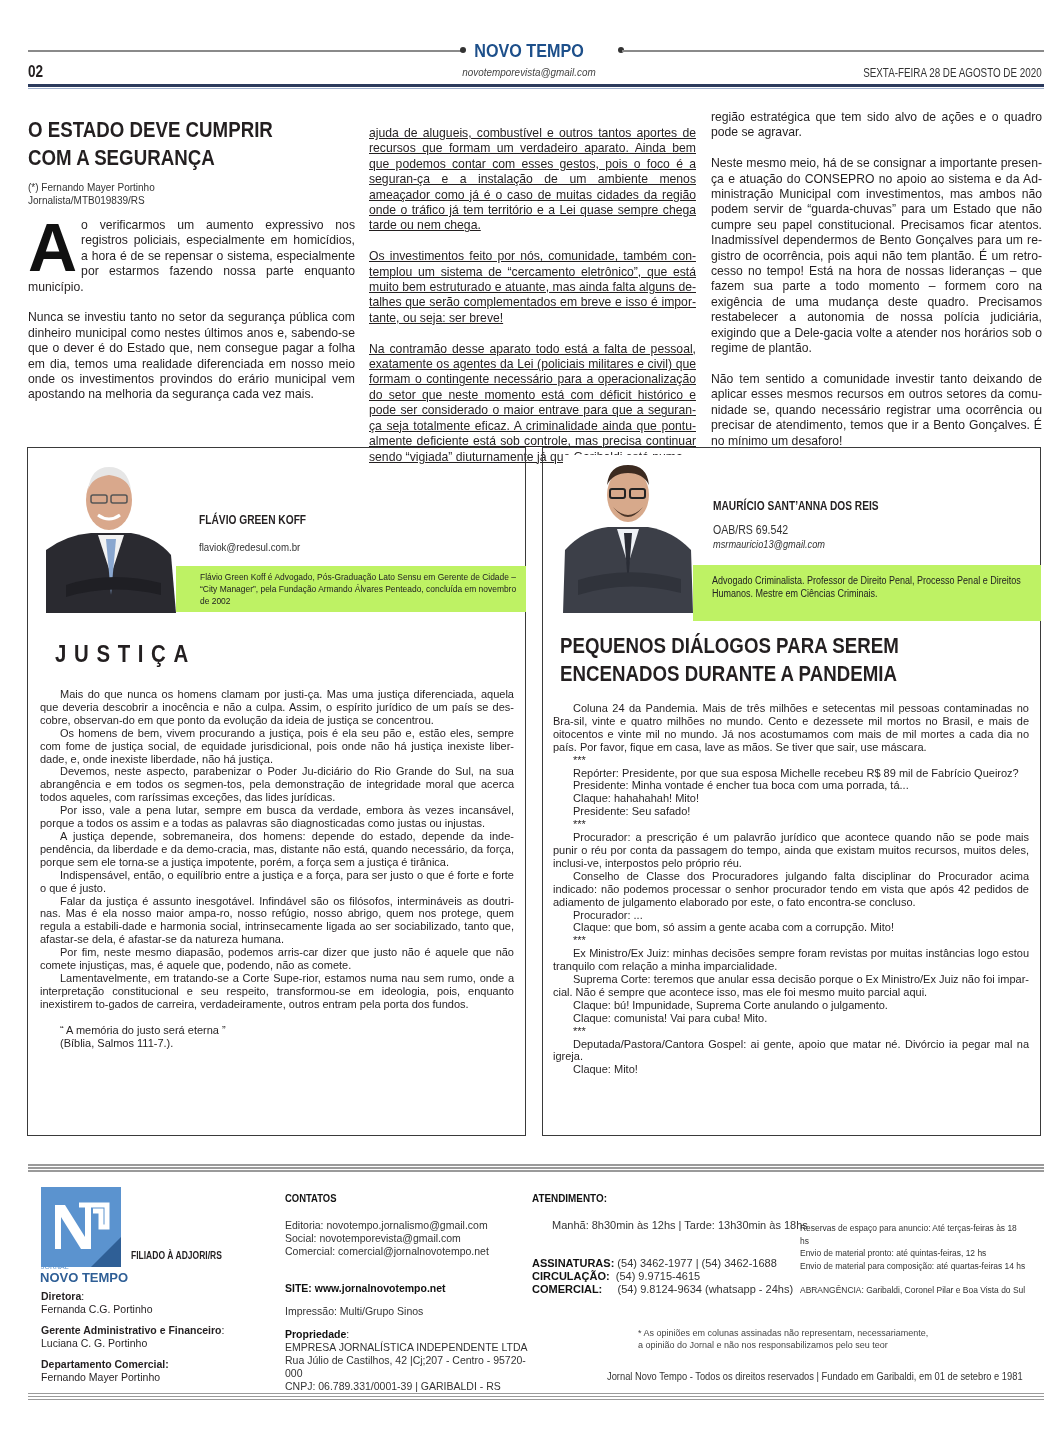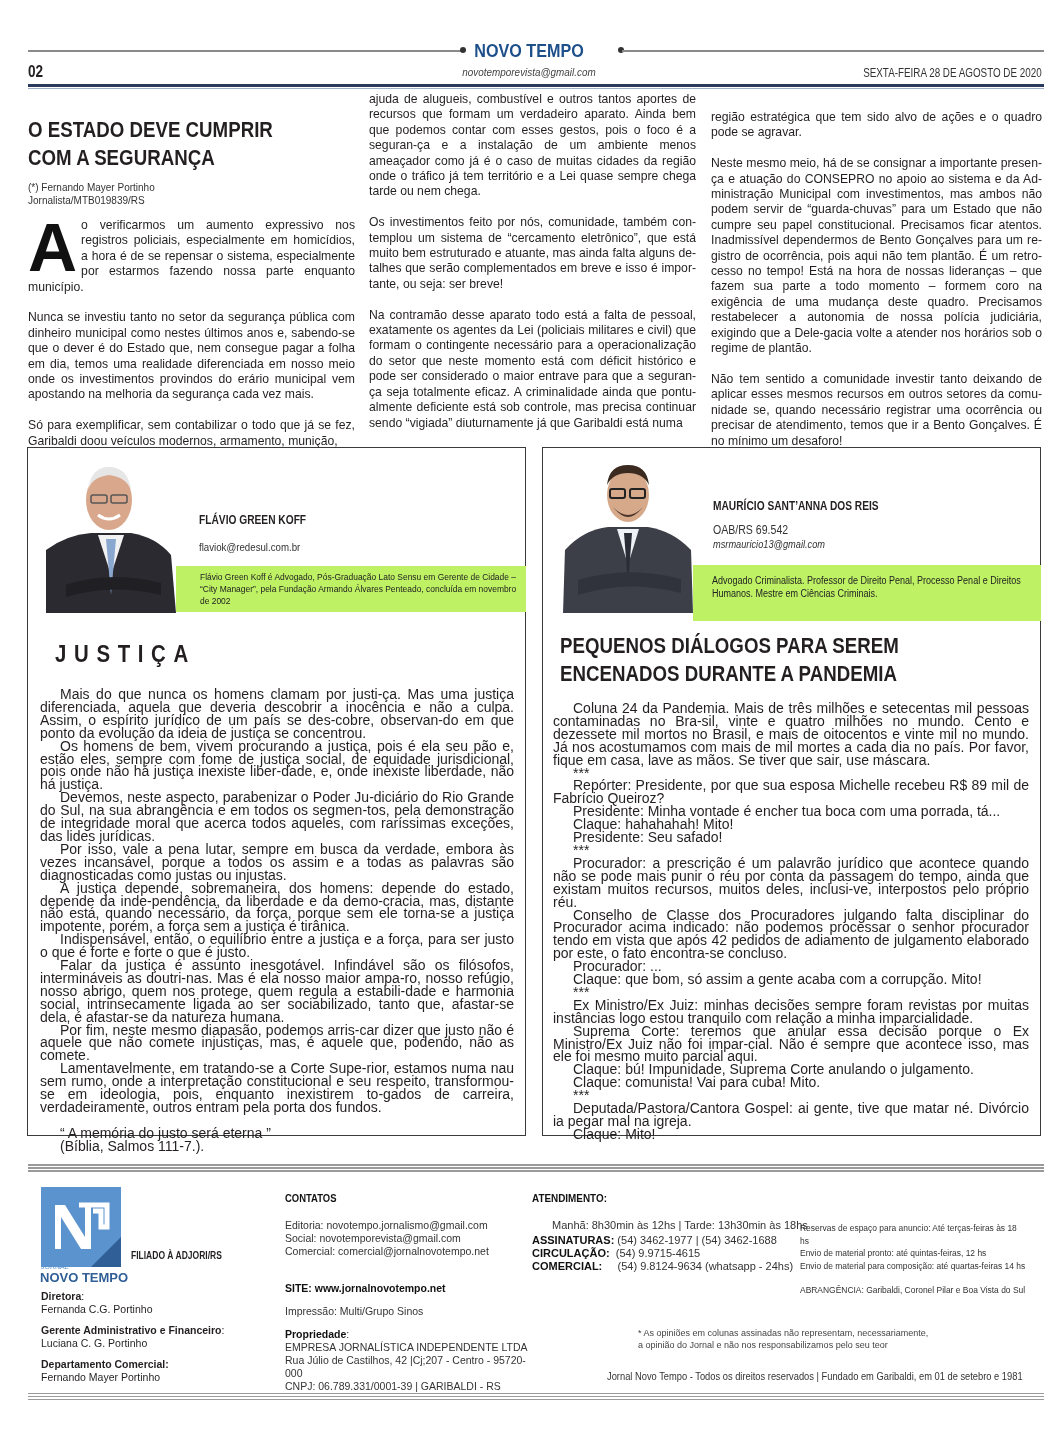--- a/index.html
+++ b/index.html
@@ -17,35 +17,35 @@
   .hdr-date { position: absolute; top: 66px; right: 16px; font-size: 12px; color: #333; transform: scaleX(0.82); transform-origin: right; }
   .hdr-rule-dark { position: absolute; top: 84px; left: 28px; width: 1016px; height: 3px; background: #2b3a5c; }
   .hdr-rule-light { position: absolute; top: 88px; left: 28px; width: 1016px; height: 1px; background: #9fb0cc; }
 
   
   .art-title { position: absolute; top: 116px; left: 28px; width: 330px; font-size: 22px; font-weight: bold; line-height: 28px; transform: scaleX(0.85); transform-origin: left; }
   .byline { position: absolute; top: 181px; left: 28px; font-size: 10px; line-height: 13px; color: #333; }
   .col { position: absolute; font-size: 12.2px; line-height: 15.4px; text-align: justify; color: #231f20; }
   .col p { margin-bottom: 15.4px; }
   .col1 { top: 218px; left: 28px; width: 327px; }
-  .col2 { top: 92px; left: 369px; width: 327px; }
+  .col2 { top: 126px; left: 369px; width: 327px; text-decoration: underline; }
   .col3 { top: 110px; left: 711px; width: 331px; }
   .dropcap { float: left; font-size: 68px; line-height: 56px; font-weight: bold; margin: 1px 4px 0 0; color: #111; }
 
   
   .box { position: absolute; top: 447px; height: 689px; border: 1.5px solid #3a3a3a; }
   .box-left { left: 27px; width: 499px; }
   .box-right { left: 542px; width: 499px; }
   .photo { position: absolute; overflow: hidden; }
   .bio-bar { position: absolute; background: #bef264; color: #222; font-size: 9.5px; line-height: 12px; transform-origin: left; }
   .author-name { position: absolute; font-weight: bold; font-size: 12px; transform: scaleX(0.85); transform-origin: left; }
   .author-small { position: absolute; font-size: 11px; color: #333; transform: scaleX(0.88); transform-origin: left; }
 
   .justica-title { position: absolute; top: 640px; left: 55px; font-size: 24px; font-weight: bold; letter-spacing: 9px; transform: scaleX(0.85); transform-origin: left; }
-  .col-text { position: absolute; font-size: 14px; line-height: 12.9px; text-align: justify; color: #231f20; }
+  .col-text { position: absolute; font-size: 11px; line-height: 12.9px; text-align: justify; color: #231f20; }
   .col-text p { text-indent: 20px; }
   .col-text p.noind { text-indent: 0; padding-left: 20px; }
   .left-text { top: 688px; left: 40px; width: 474px; }
   .pandemia-title { position: absolute; top: 632px; left: 560px; font-size: 22px; font-weight: bold; line-height: 28px; transform: scaleX(0.85); transform-origin: left; width: 500px; }
   .right-text { top: 702px; left: 553px; width: 476px; }
 
   
   .footer-rule { position: absolute; left: 28px; width: 1016px; height: 9px;
     background: repeating-linear-gradient(to bottom, #9a9a9a 0px, #9a9a9a 1.5px, #fff 1.5px, #fff 3px); }
   .logo { position: absolute; top: 1187px; left: 41px; width: 80px; height: 80px; background: #5b93cf; }
@@ -83,21 +83,20 @@
   <div>COM A SEGURANÇA</div>
 </div>
 <div class="byline">
   <div>(*) Fernando Mayer Portinho</div>
   <div>Jornalista/MTB019839/RS</div>
 </div>
 
 <div class="col col1">
   <p><span class="dropcap">A</span><span>o verificarmos um aumento expressivo nos registros policiais, especialmente em homicídios, a hora é de se repensar o sistema, especialmente por estarmos fazendo nossa parte enquanto município.</span></p>
   <p>Nunca se investiu tanto no setor da segurança pública com dinheiro municipal como nestes últimos anos e, sabendo-se que o dever é do Estado que, nem consegue pagar a folha em dia, temos uma realidade diferenciada em nosso meio onde os investimentos provindos do erário municipal vem apostando na melhoria da segurança cada vez mais.</p>
-  <p>Só para exemplificar, sem contabilizar o todo que já se fez, Garibaldi doou veículos modernos, armamento, munição,</p>
 </div>
 <div class="col col2">
   <p>ajuda de alugueis, combustível e outros tantos aportes de recursos que formam um verdadeiro aparato. Ainda bem que podemos contar com esses gestos, pois o foco é a seguran-ça e a instalação de um ambiente menos ameaçador como já é o caso de muitas cidades da região onde o tráfico já tem território e a Lei quase sempre chega tarde ou nem chega.</p>
   <p>Os investimentos feito por nós, comunidade, também con-templou um sistema de “cercamento eletrônico”, que está muito bem estruturado e atuante, mas ainda falta alguns de-talhes que serão complementados em breve e isso é impor-tante, ou seja: ser breve!</p>
   <p>Na contramão desse aparato todo está a falta de pessoal, exatamente os agentes da Lei (policiais militares e civil) que formam o contingente necessário para a operacionalização do setor que neste momento está com déficit histórico e pode ser considerado o maior entrave para que a seguran-ça seja totalmente eficaz. A criminalidade ainda que pontu-almente deficiente está sob controle, mas precisa continuar sendo “vigiada” diuturnamente já que Garibaldi está numa</p>
 </div>
 <div class="col col3">
   <p>região estratégica que tem sido alvo de ações e o quadro pode se agravar.</p>
   <p>Neste mesmo meio, há de se consignar a importante presen-ça e atuação do CONSEPRO no apoio ao sistema e da Ad-ministração Municipal com investimentos, mas ambos não podem servir de “guarda-chuvas” para um Estado que não cumpre seu papel constitucional. Precisamos ficar atentos. Inadmissível dependermos de Bento Gonçalves para um re-gistro de ocorrência, pois aqui não tem plantão. É um retro-cesso no tempo! Está na hora de nossas lideranças – que fazem sua parte a todo momento – formem coro na exigência de uma mudança deste quadro. Precisamos restabelecer a autonomia de nossa polícia judiciária, exigindo que a Dele-gacia volte a atender nos horários sob o regime de plantão.</p>
   <p>Não tem sentido a comunidade investir tanto deixando de aplicar esses mesmos recursos em outros setores da comu-nidade se, quando necessário registrar uma ocorrência ou precisar de atendimento, temos que ir a Bento Gonçalves. É no mínimo um desaforo!</p>
@@ -178,21 +177,21 @@
   <p>Procurador: a prescrição é um palavrão jurídico que acontece quando não se pode mais punir o réu por conta da passagem do tempo, ainda que existam muitos recursos, muitos deles, inclusi-ve, interpostos pelo próprio réu.</p>
   <p>Conselho de Classe dos Procuradores julgando falta disciplinar do Procurador acima indicado: não podemos processar o senhor procurador tendo em vista que após 42 pedidos de adiamento de julgamento elaborado por este, o fato encontra-se concluso.</p>
   <p>Procurador: ...</p>
   <p>Claque: que bom, só assim a gente acaba com a corrupção. Mito!</p>
   <p>***</p>
   <p>Ex Ministro/Ex Juiz: minhas decisões sempre foram revistas por muitas instâncias logo estou tranquilo com relação a minha imparcialidade.</p>
   <p>Suprema Corte: teremos que anular essa decisão porque o Ex Ministro/Ex Juiz não foi impar-cial. Não é sempre que acontece isso, mas ele foi mesmo muito parcial aqui.</p>
   <p>Claque: bú! Impunidade, Suprema Corte anulando o julgamento.</p>
   <p>Claque: comunista! Vai para cuba! Mito.</p>
   <p>***</p>
-  <p>Deputada/Pastora/Cantora Gospel: ai gente, tive que matar né. Divórcio ia pegar mal na igreja.</p>
+  <p>Deputada/Pastora/Cantora Gospel: ai gente, apoio que matar né. Divórcio ia pegar mal na igreja.</p>
   <p>Claque: Mito!</p>
 </div>
 
 <div class="footer-rule" style="top:1164px;"></div>
 
 <div class="logo">
   <svg width="80" height="80" viewBox="0 0 80 80" style="position:absolute;left:0;top:0;">
     <path d="M14 18 L24 18 L44 50 L44 18 L50 18 L50 62 L40 62 L20 30 L20 62 L14 62 Z" fill="#ffffff"></path>
     <path d="M38 18 L66 18 L66 40 L60 40 L60 24 L52 24" fill="none" stroke="#ffffff" stroke-width="5"></path>
   </svg>
@@ -226,21 +225,21 @@
   <div style="margin-top:10px;">Impressão: Multi/Grupo Sinos</div>
   <div style="margin-top:10px;"><b style="color:#111;">Propriedade</b>:</div>
   <div>EMPRESA JORNALÍSTICA INDEPENDENTE LTDA</div>
   <div>Rua Júlio de Castilhos, 42 |Cj;207 - Centro - 95720-000</div>
   <div>CNPJ: 06.789.331/0001-39 | GARIBALDI - RS</div>
 </div>
 
 <div class="atend">
   <div class="h">ATENDIMENTO:</div>
   <div style="margin-top:14px;padding-left:20px;">Manhã: 8h30min às 12hs | Tarde: 13h30min às 18hs</div>
-  <div style="margin-top:2px;"><b style="color:#111;">ASSINATURAS:</b> <span>(54) 3462-1977 | (54) 3462-1688</span></div>
+  <div style="margin-top:25px;"><b style="color:#111;">ASSINATURAS:</b> <span>(54) 3462-1977 | (54) 3462-1688</span></div>
   <div><b style="color:#111;">CIRCULAÇÃO:</b> &nbsp;<span>(54) 9.9715-4615</span></div>
   <div><b style="color:#111;">COMERCIAL:</b> &nbsp;&nbsp;&nbsp;&nbsp;<span>(54) 9.8124-9634 (whatsapp - 24hs)</span></div>
 </div>
 
 <div class="reservas">
   <div>Reservas de espaço para anuncio: Até terças-feiras às 18 hs</div>
   <div>Envio de material pronto: até quintas-feiras, 12 hs</div>
   <div>Envio de material para composição: até quartas-feiras 14 hs</div>
   <div style="margin-top:12px;">ABRANGÊNCIA: Garibaldi, Coronel Pilar e Boa Vista do Sul</div>
 </div>

